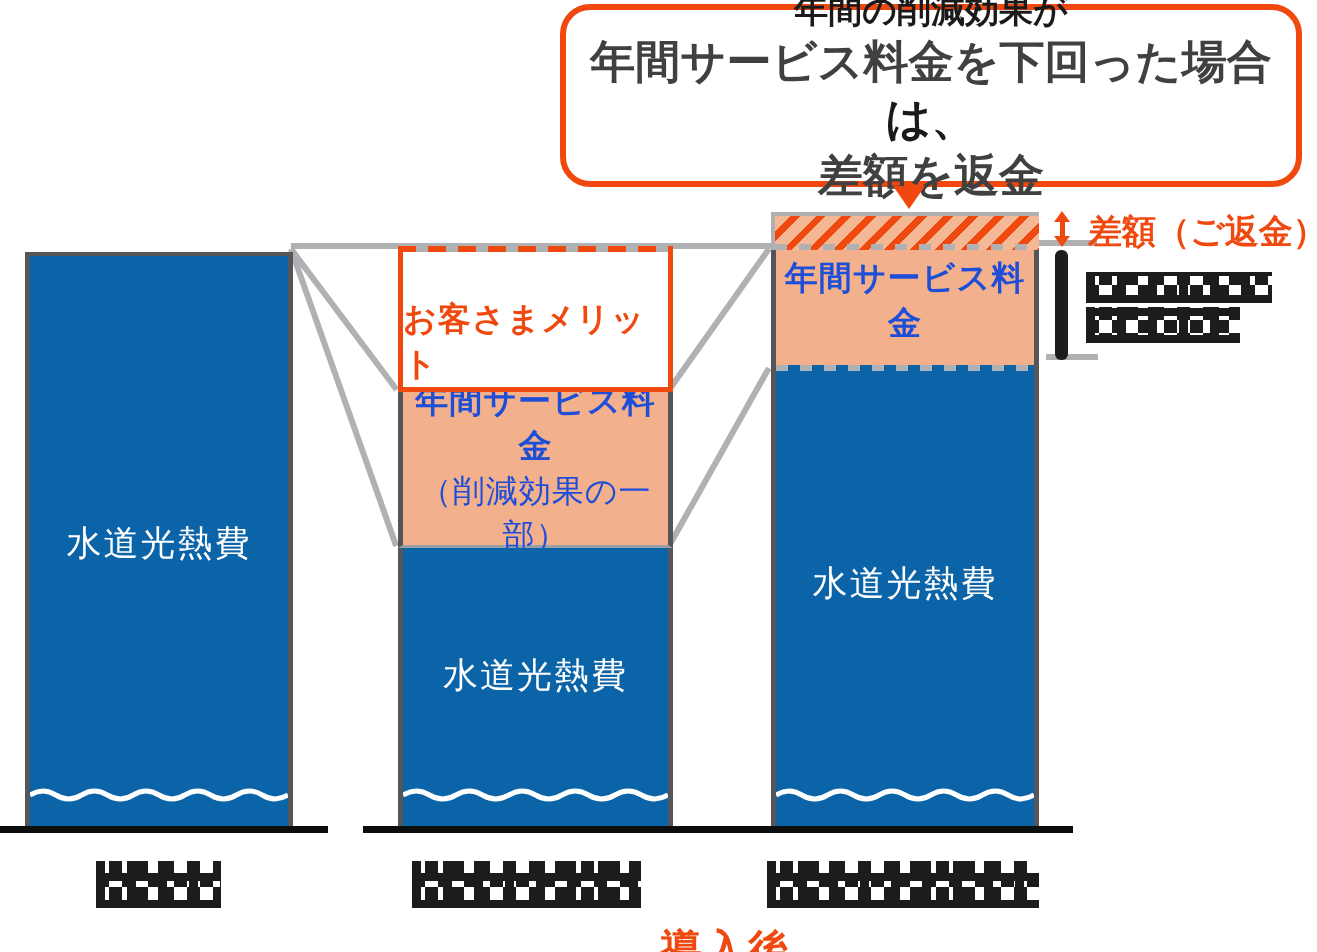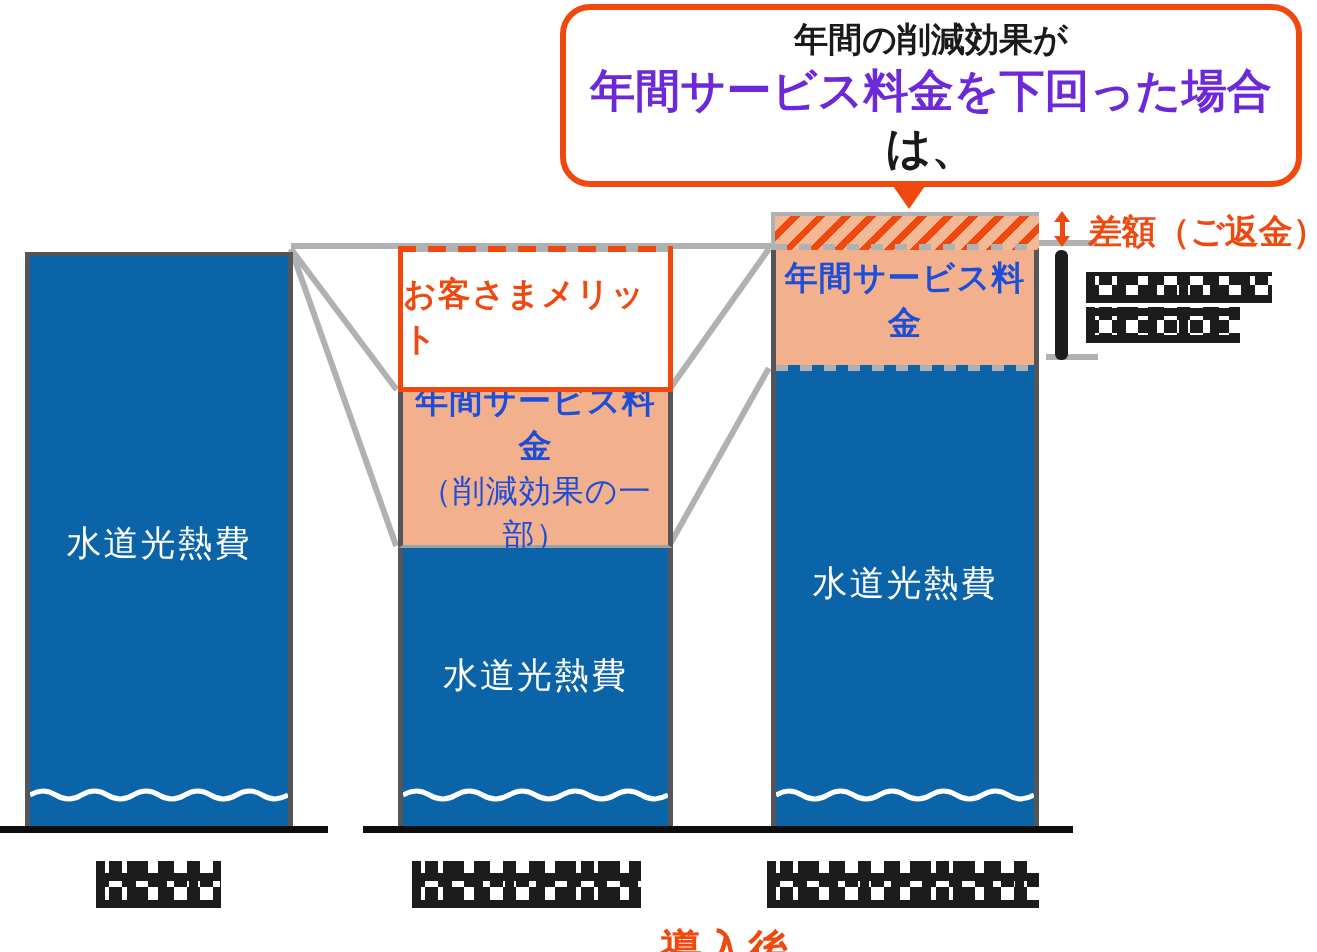--- a/index.html
+++ b/index.html
@@ -15,41 +15,41 @@
   .salmon{background:#f2b08c;border-left:5px solid #54565a;border-right:5px solid #54565a;}
   .bar-label{color:#ffffff;font-size:35px;font-weight:normal;letter-spacing:2px;}
   .salmon-label{color:#1d4ed8;font-size:33px;font-weight:bold;letter-spacing:1px;text-align:center;line-height:1.35;}
   .salmon-note{font-weight:normal;font-size:32px;}
 
   .wave{position:absolute;left:0;bottom:26px;width:100%;height:18px;z-index:3;}
 
   
   .merit-box{position:absolute;box-sizing:border-box;background:#ffffff;
     border-left:5px solid #f0490f;border-right:5px solid #f0490f;border-bottom:5px solid #f0490f;
-    display:flex;align-items:center;justify-content:center;z-index:3;}
+    display:flex;align-items:flex-end;justify-content:center;z-index:3;}
   .merit-dash-top{position:absolute;left:-5px;top:0;width:calc(100% + 10px);height:6px;
     background:repeating-linear-gradient(90deg,#f0490f 0 18px,#afb1b3 18px 30px);}
   .merit-label{color:#f0490f;font-size:33px;font-weight:bold;letter-spacing:1px;}
 
   
   .hatch{position:absolute;box-sizing:border-box;z-index:2;
     background:repeating-linear-gradient(135deg,#f5b894 0 11px,#f0490f 11px 18px);
     border-top:4px solid #afb1b3;border-left:4px solid #afb1b3;}
   .dash-strip{position:absolute;left:0;bottom:0;width:100%;height:6px;
     background:repeating-linear-gradient(90deg,#afb1b3 0 12px,transparent 12px 24px);}
   .dash-strip-top{position:absolute;left:0;top:0;width:100%;height:6px;
     background:repeating-linear-gradient(90deg,#afb1b3 0 12px,transparent 12px 24px);}
 
   
   .bubble{position:absolute;left:560px;top:4px;width:742px;height:183px;box-sizing:border-box;
     background:#ffffff;border:6px solid #f0490f;border-radius:30px;z-index:5;
     display:flex;flex-direction:column;align-items:center;justify-content:center;text-align:center;}
   .bubble-line1{color:#1a1a1a;font-size:34px;font-weight:bold;line-height:46px;}
   .bubble-line2,.bubble-line3{font-size:45px;font-weight:bold;line-height:57px;color:#1a1a1a;}
-  .bubble .hl{color:#6d28d9;}
+  .bubble .hl{color:#404040;}
   .bubble-tail{position:absolute;left:893px;top:186px;width:0;height:0;z-index:5;
     border-left:16px solid transparent;border-right:16px solid transparent;border-top:23px solid #f0490f;}
 
   
   .v-arrow-shaft{position:absolute;left:1060px;top:221px;width:5px;height:16px;background:#f0490f;z-index:4;}
   .v-arrow-up{position:absolute;left:1054px;top:211px;width:0;height:0;z-index:4;
     border-left:8px solid transparent;border-right:8px solid transparent;border-bottom:11px solid #f0490f;}
   .v-arrow-down{position:absolute;left:1054px;top:236px;width:0;height:0;z-index:4;
     border-left:8px solid transparent;border-right:8px solid transparent;border-top:11px solid #f0490f;}
   .black-bracket{position:absolute;left:1055px;top:250px;width:13px;height:110px;background:#1d1d1d;border-radius:6px;z-index:4;}
@@ -117,20 +117,21 @@
     <div class="dash-strip-top"></div>
     <span class="bar-label">水道光熱費</span>
     <svg class="wave" viewBox="0 0 270 18" preserveAspectRatio="none">
       <path d="M0,9 Q13.5,1 27,9 T54,9 T81,9 T108,9 T135,9 T162,9 T189,9 T216,9 T243,9 T270,9" fill="none" stroke="#ffffff" stroke-width="5"></path>
     </svg>
   </div>
 
   <div class="bubble">
     <div class="bubble-line1">年間の削減効果が</div>
     <div class="bubble-line2"><span class="hl">年間サービス料金を下回った場合</span><span>は、</span></div>
+    <div class="bubble-line3 hl">差額を返金</div>
   </div>
   <div class="bubble-tail"></div>
 
   <div class="v-arrow-up"></div>
   <div class="v-arrow-shaft"></div>
   <div class="v-arrow-down"></div>
   <div class="refund-label">差額（ご返金）</div>
   <div class="black-bracket"></div>
   <div class="mosaic" style="left:1086px;top:272px;width:186px;height:31px;"></div>
   <div class="mosaic" style="left:1086px;top:307px;width:154px;height:36px;"></div>

